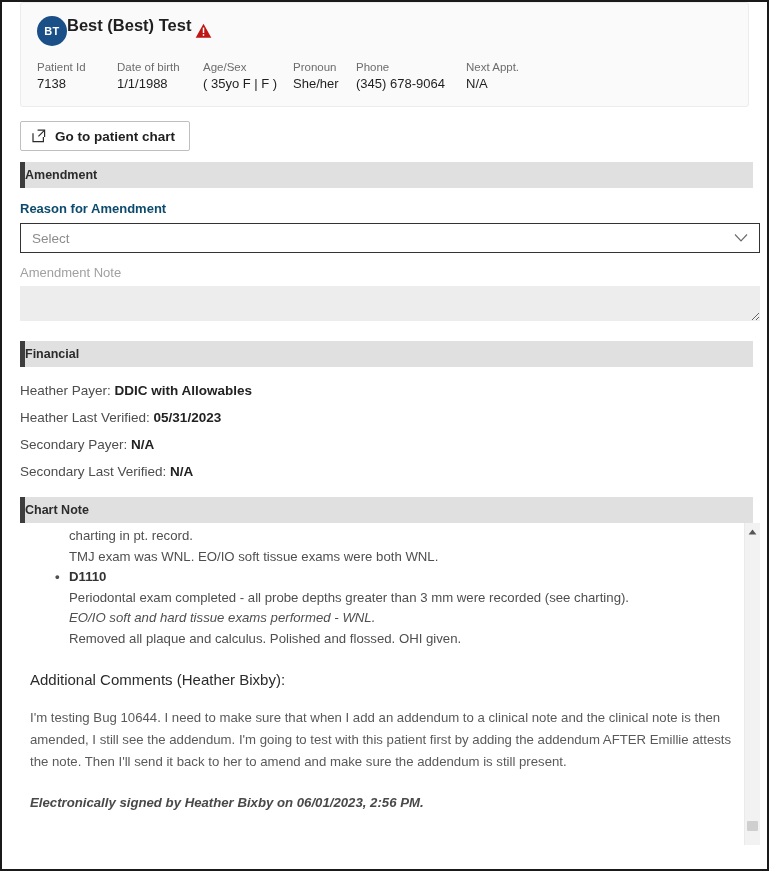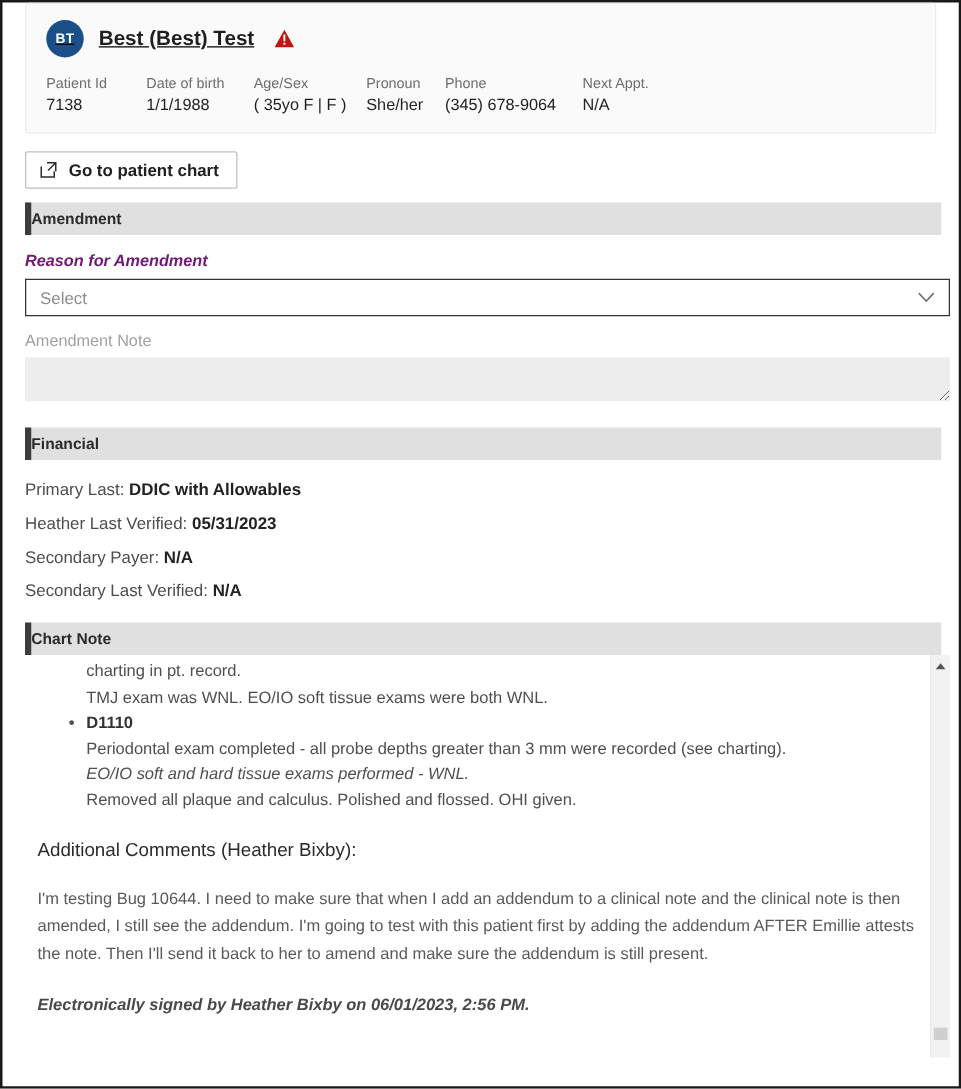--- a/index.html
+++ b/index.html
@@ -53,24 +53,21 @@
   .patient-card {
     margin: 0 18px;
     background: #fafafa;
     border: 1px solid #ececec;
     border-radius: 3px;
     padding: 13px 16px 14px 16px;
     box-sizing: border-box;
   }
   .patient-top {
     display: flex;
-    align-items: center;
-    gap: 12px;
     margin-bottom: 14px;
-    text-decoration: underline;
   }
   .avatar {
     width: 30px;
     height: 30px;
     border-radius: 50%;
     background: #1b4f87;
     color: #ffffff;
     font-size: 11px;
     font-weight: 700;
     display: flex;
@@ -143,22 +140,21 @@
     font-size: 12.5px;
     font-weight: 700;
     color: #2b2b2b;
   }
 
   
   .field-label {
     margin: 13px 0 7px 4px;
     font-size: 13px;
     font-weight: 700;
-    color: #701a75;
-    font-style: italic;
+    color: #0c4a6e;
   }
   .select-box {
     position: relative;
     margin: 0 0 0 4px;
     width: 740px;
     height: 30px;
     box-sizing: border-box;
     border: 1px solid #333333;
     background: #ffffff;
     display: flex;
@@ -376,21 +372,21 @@
     <div class="note-label">Amendment Note</div>
     <textarea class="note-box" disabled="" placeholder="" style=""></textarea>
 
     
     <div class="section-head" style="margin-top:16px">
       <span>Financial</span>
     </div>
 
     <div class="fin-list">
       <div class="fin-row">
-        <span>Primary Last:</span>
+        <span>Heather Payer:</span>
         <b>DDIC with Allowables</b>
       </div>
       <div class="fin-row">
         <span>Heather Last Verified:</span>
         <b>05/31/2023</b>
       </div>
       <div class="fin-row">
         <span>Secondary Payer:</span>
         <b>N/A</b>
       </div>

